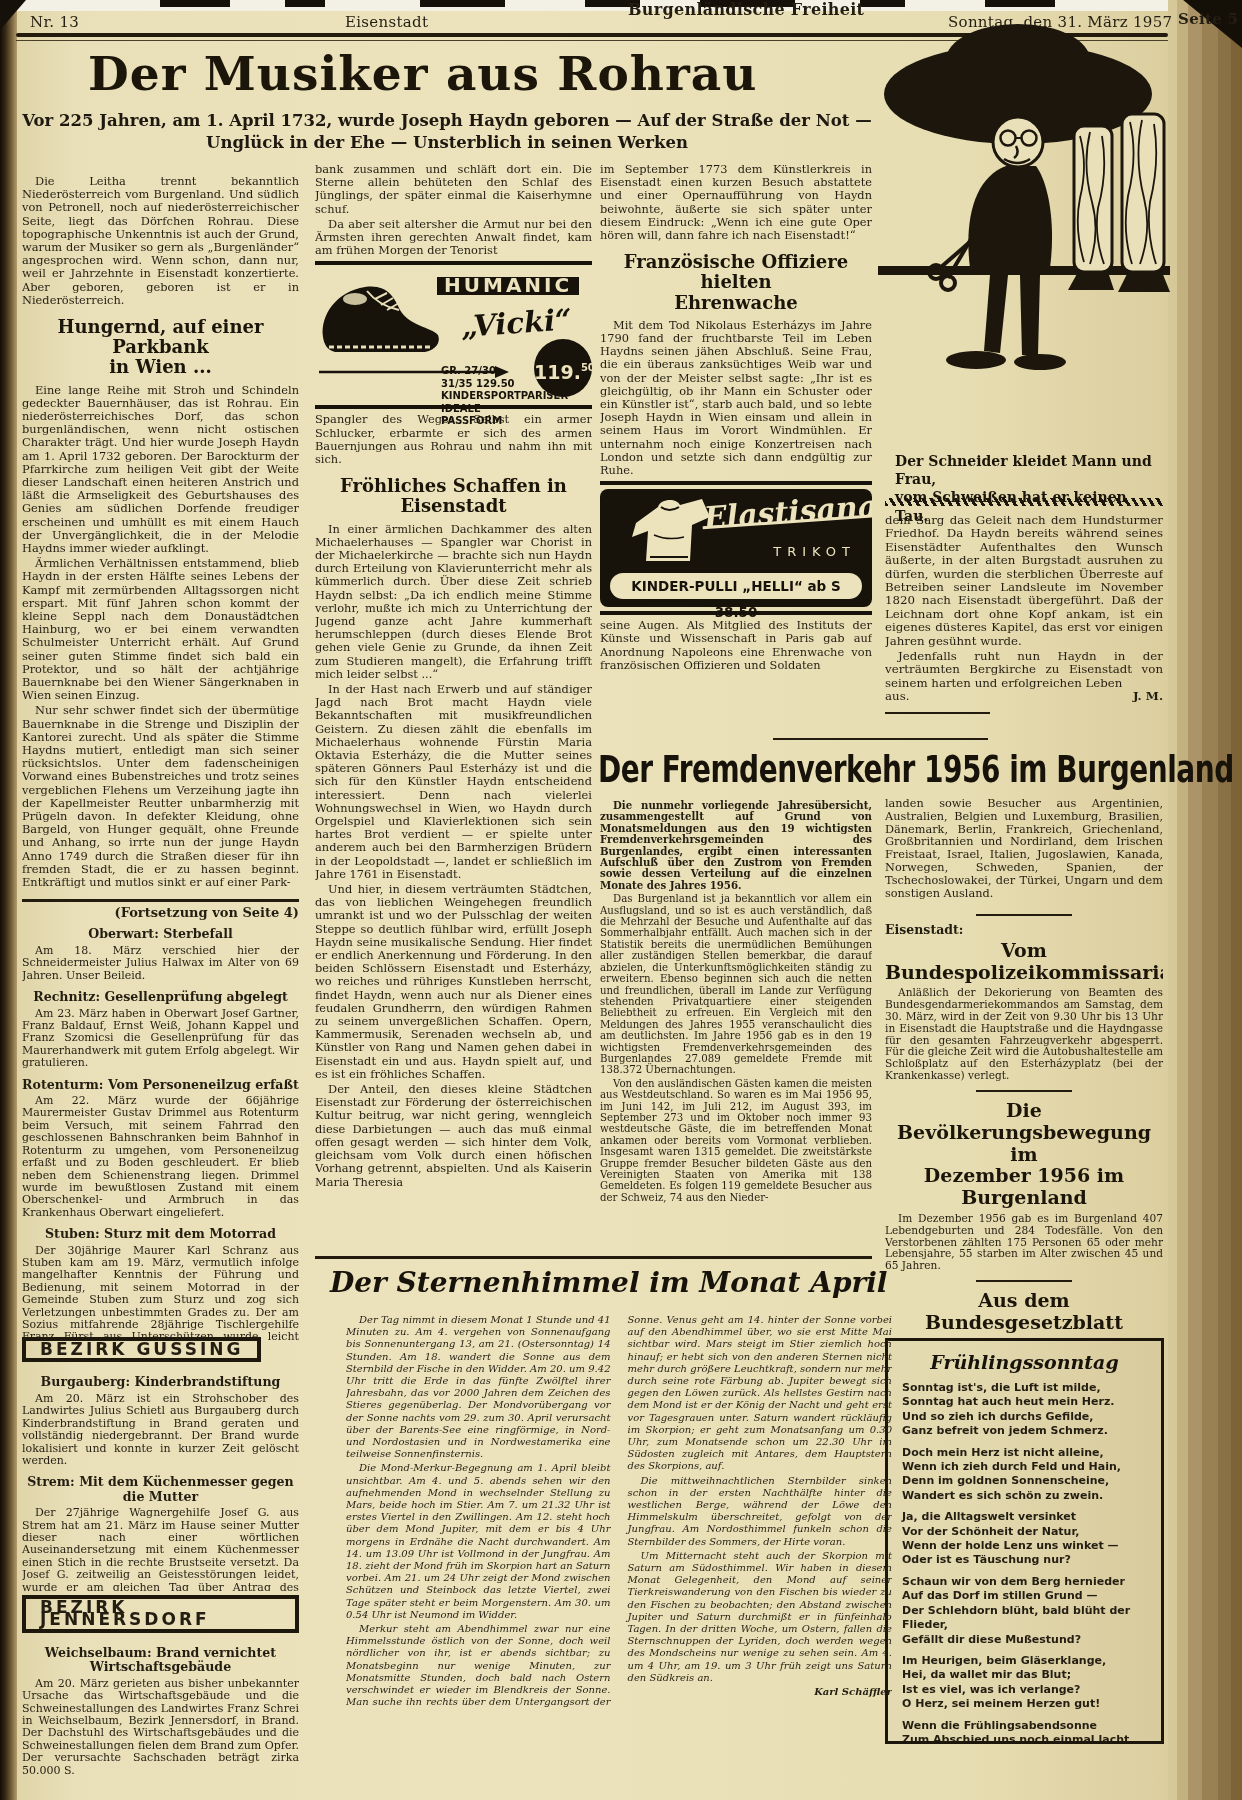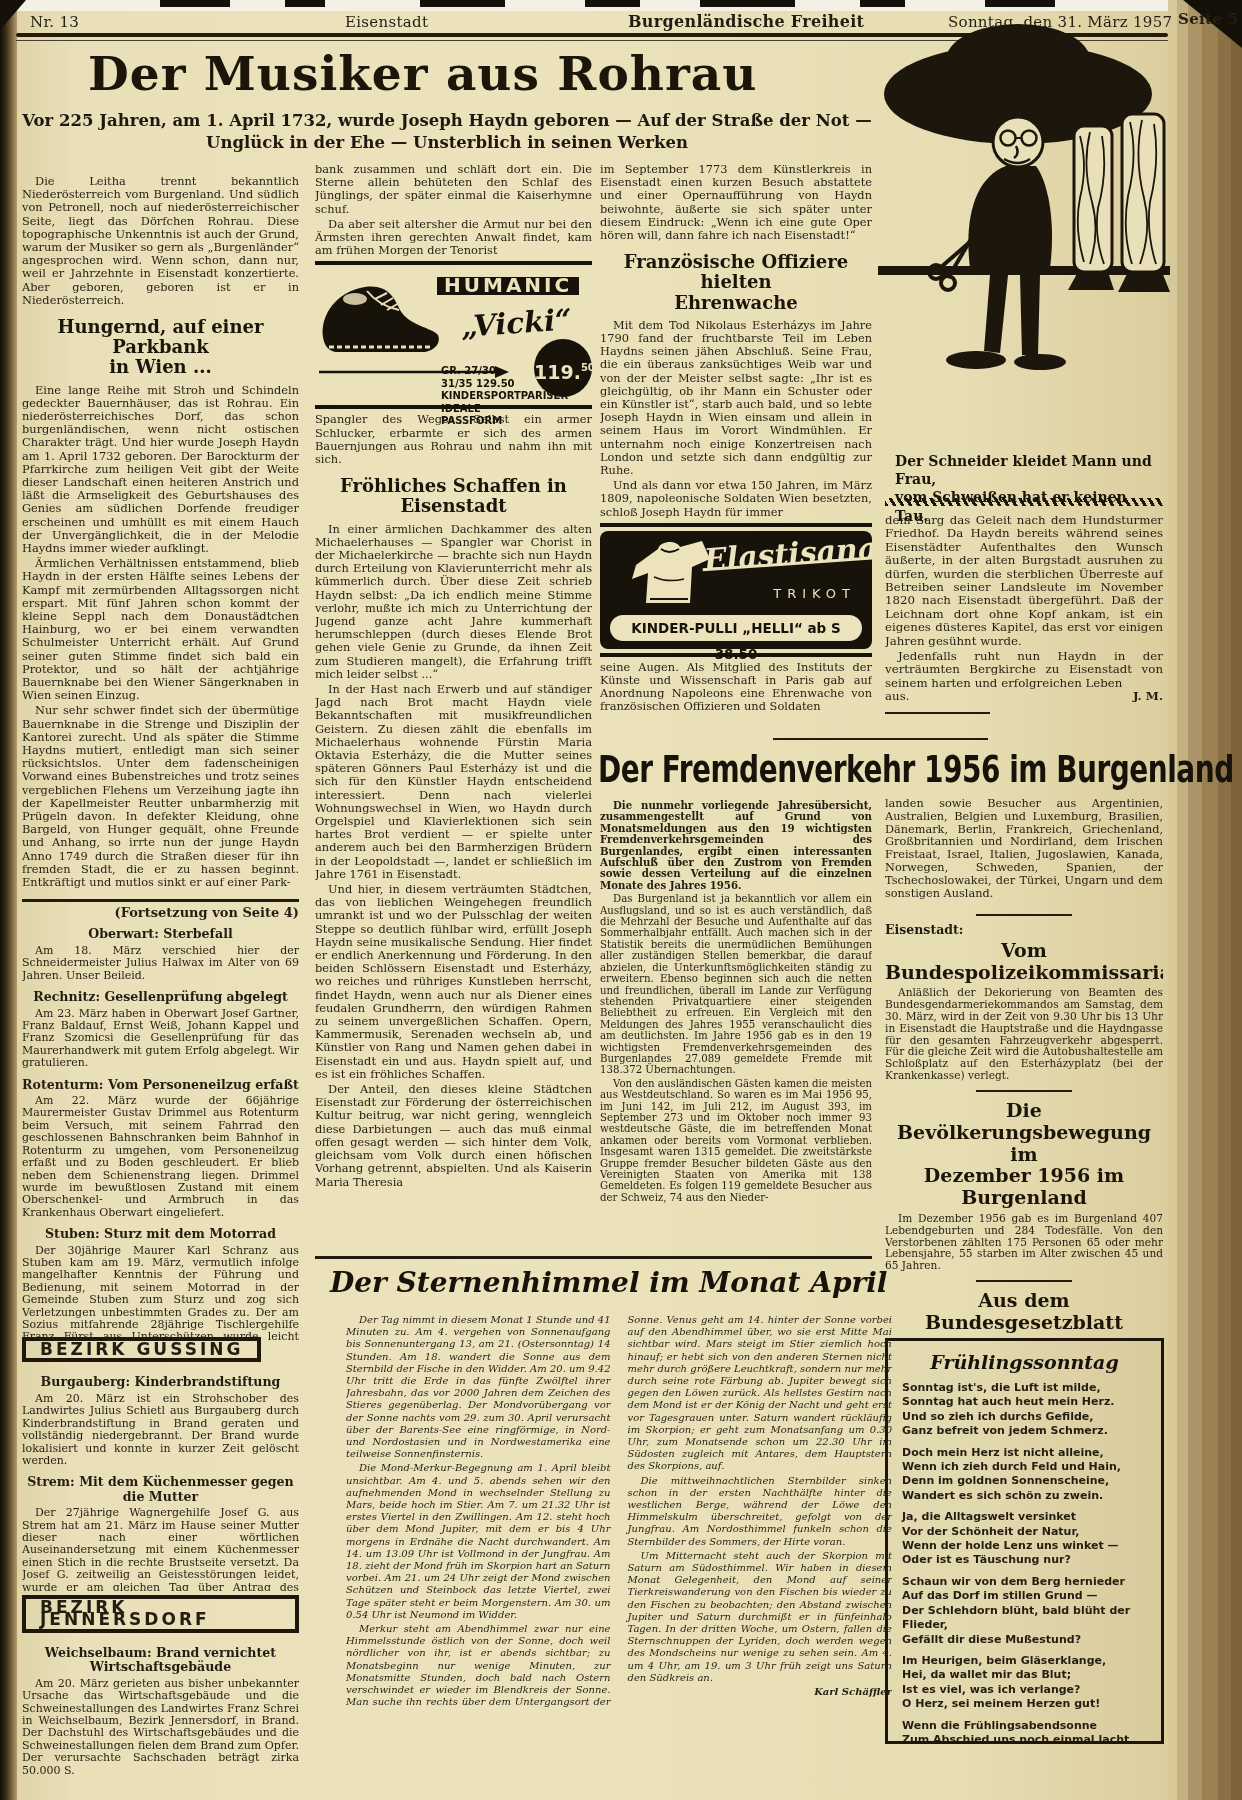--- a/index.html
+++ b/index.html
@@ -102,21 +102,21 @@
   <div class="notch" style="left:700px;width:95px;"></div>
   <div class="notch" style="left:860px;width:45px;"></div>
   <div class="notch" style="left:985px;width:70px;"></div>
   <div class="edge-left"></div>
   <div class="edge-right"></div>
   <div class="corner-tl"></div>
   <div class="corner-tr"></div>
 
   <div class="hdr" style="left:30px;">Nr. 13</div>
   <div class="hdr" style="left:345px;">Eisenstadt</div>
-  <div class="hdr" style="left:628px;font-weight:bold;font-size:16px;top:12px;">Burgenländische Freiheit</div>
+  <div class="hdr" style="left:628px;font-weight:bold;font-size:16px;top:0;">Burgenländische Freiheit</div>
   <div class="hdr" style="left:948px;">Sonntag, den 31. März 1957</div>
   <div class="hdr" style="left:1178px;font-weight:bold;top:10px;">Seite 5</div>
   <div class="hdr-rule"></div>
   <div class="hdr-rule2"></div>
 
   <div class="headline">Der Musiker aus Rohrau</div>
   <div class="subtitle">Vor 225 Jahren, am 1. April 1732, wurde Joseph Haydn geboren — Auf der Straße der Not — Unglück in der Ehe — Unsterblich in seinen Werken</div>
 
   <svg style="position:absolute;left:878px;top:16px;" width="292" height="432" viewBox="0 0 292 432">
     <g fill="#1c160c" stroke="none">
@@ -237,21 +237,20 @@
     <p class="jt ind">In der Hast nach Erwerb und auf ständiger Jagd nach Brot macht Haydn viele Bekanntschaften mit musikfreundlichen Geistern. Zu diesen zählt die ebenfalls im Michaelerhaus wohnende Fürstin Maria Oktavia Esterházy, die die Mutter seines späteren Gönners Paul Esterházy ist und die sich für den Künstler Haydn entscheidend interessiert. Denn nach vielerlei Wohnungswechsel in Wien, wo Haydn durch Orgelspiel und Klavierlektionen sich sein hartes Brot verdient — er spielte unter anderem auch bei den Barmherzigen Brüdern in der Leopoldstadt —, landet er schließlich im Jahre 1761 in Eisenstadt.</p>
     <p class="jt ind">Und hier, in diesem verträumten Städtchen, das von lieblichen Weingehegen freundlich umrankt ist und wo der Pulsschlag der weiten Steppe so deutlich fühlbar wird, erfüllt Joseph Haydn seine musikalische Sendung. Hier findet er endlich Anerkennung und Förderung. In den beiden Schlössern Eisenstadt und Esterházy, wo reiches und rühriges Kunstleben herrscht, findet Haydn, wenn auch nur als Diener eines feudalen Grundherrn, den würdigen Rahmen zu seinem unvergeßlichen Schaffen. Opern, Kammermusik, Serenaden wechseln ab, und Künstler von Rang und Namen gehen dabei in Eisenstadt ein und aus. Haydn spielt auf, und es ist ein fröhliches Schaffen.</p>
     <p class="jt ind">Der Anteil, den dieses kleine Städtchen Eisenstadt zur Förderung der österreichischen Kultur beitrug, war nicht gering, wenngleich diese Darbietungen — auch das muß einmal offen gesagt werden — sich hinter dem Volk, gleichsam vom Volk durch einen höfischen Vorhang getrennt, abspielten. Und als Kaiserin Maria Theresia</p>
   </div>
 
   <div class="col-stack body-text" style="left:600px;top:163px;width:272px;height:582px;">
     <p class="jt">im September 1773 dem Künstlerkreis in Eisenstadt einen kurzen Besuch abstattete und einer Opernaufführung von Haydn beiwohnte, äußerte sie sich später unter diesem Eindruck: „Wenn ich eine gute Oper hören will, dann fahre ich nach Eisenstadt!“</p>
     <div class="h-sub pre">Französische Offiziere hielten
 Ehrenwache</div>
     <p class="jt ind">Mit dem Tod Nikolaus Esterházys im Jahre 1790 fand der fruchtbarste Teil im Leben Haydns seinen jähen Abschluß. Seine Frau, die ein überaus zanksüchtiges Weib war und von der der Meister selbst sagte: „Ihr ist es gleichgültig, ob ihr Mann ein Schuster oder ein Künstler ist“, starb auch bald, und so lebte Joseph Haydn in Wien einsam und allein in seinem Haus im Vorort Windmühlen. Er unternahm noch einige Konzertreisen nach London und setzte sich dann endgültig zur Ruhe.</p>
-    <p class="jt ind">Und als dann vor etwa 150 Jahren, im März 1809, napoleonische Soldaten Wien besetzten, schloß Joseph Haydn für immer</p>
     <div>
       <div class="ad-rule"></div>
       <div class="ela-body">
         <svg width="108" height="72" viewBox="0 0 108 72" style="position:absolute;left:6px;top:6px;">
           <path d="M30,28 L52,12 C54,4 70,2 74,10 L96,4 L104,22 L86,30 L84,66 L40,66 L42,36 L26,42 Z" fill="#ece3bd"></path>
           <path d="M55,12 q8,6 18,0" stroke="#17120a" stroke-width="2" fill="none"></path>
           <path d="M44,62 h38" stroke="#17120a" stroke-width="2"></path>
           <path d="M48,40 q14,6 30,2" stroke="#17120a" stroke-width="1.5" fill="none"></path>
         </svg>
         <div class="ela-script">Elastisana</div>

